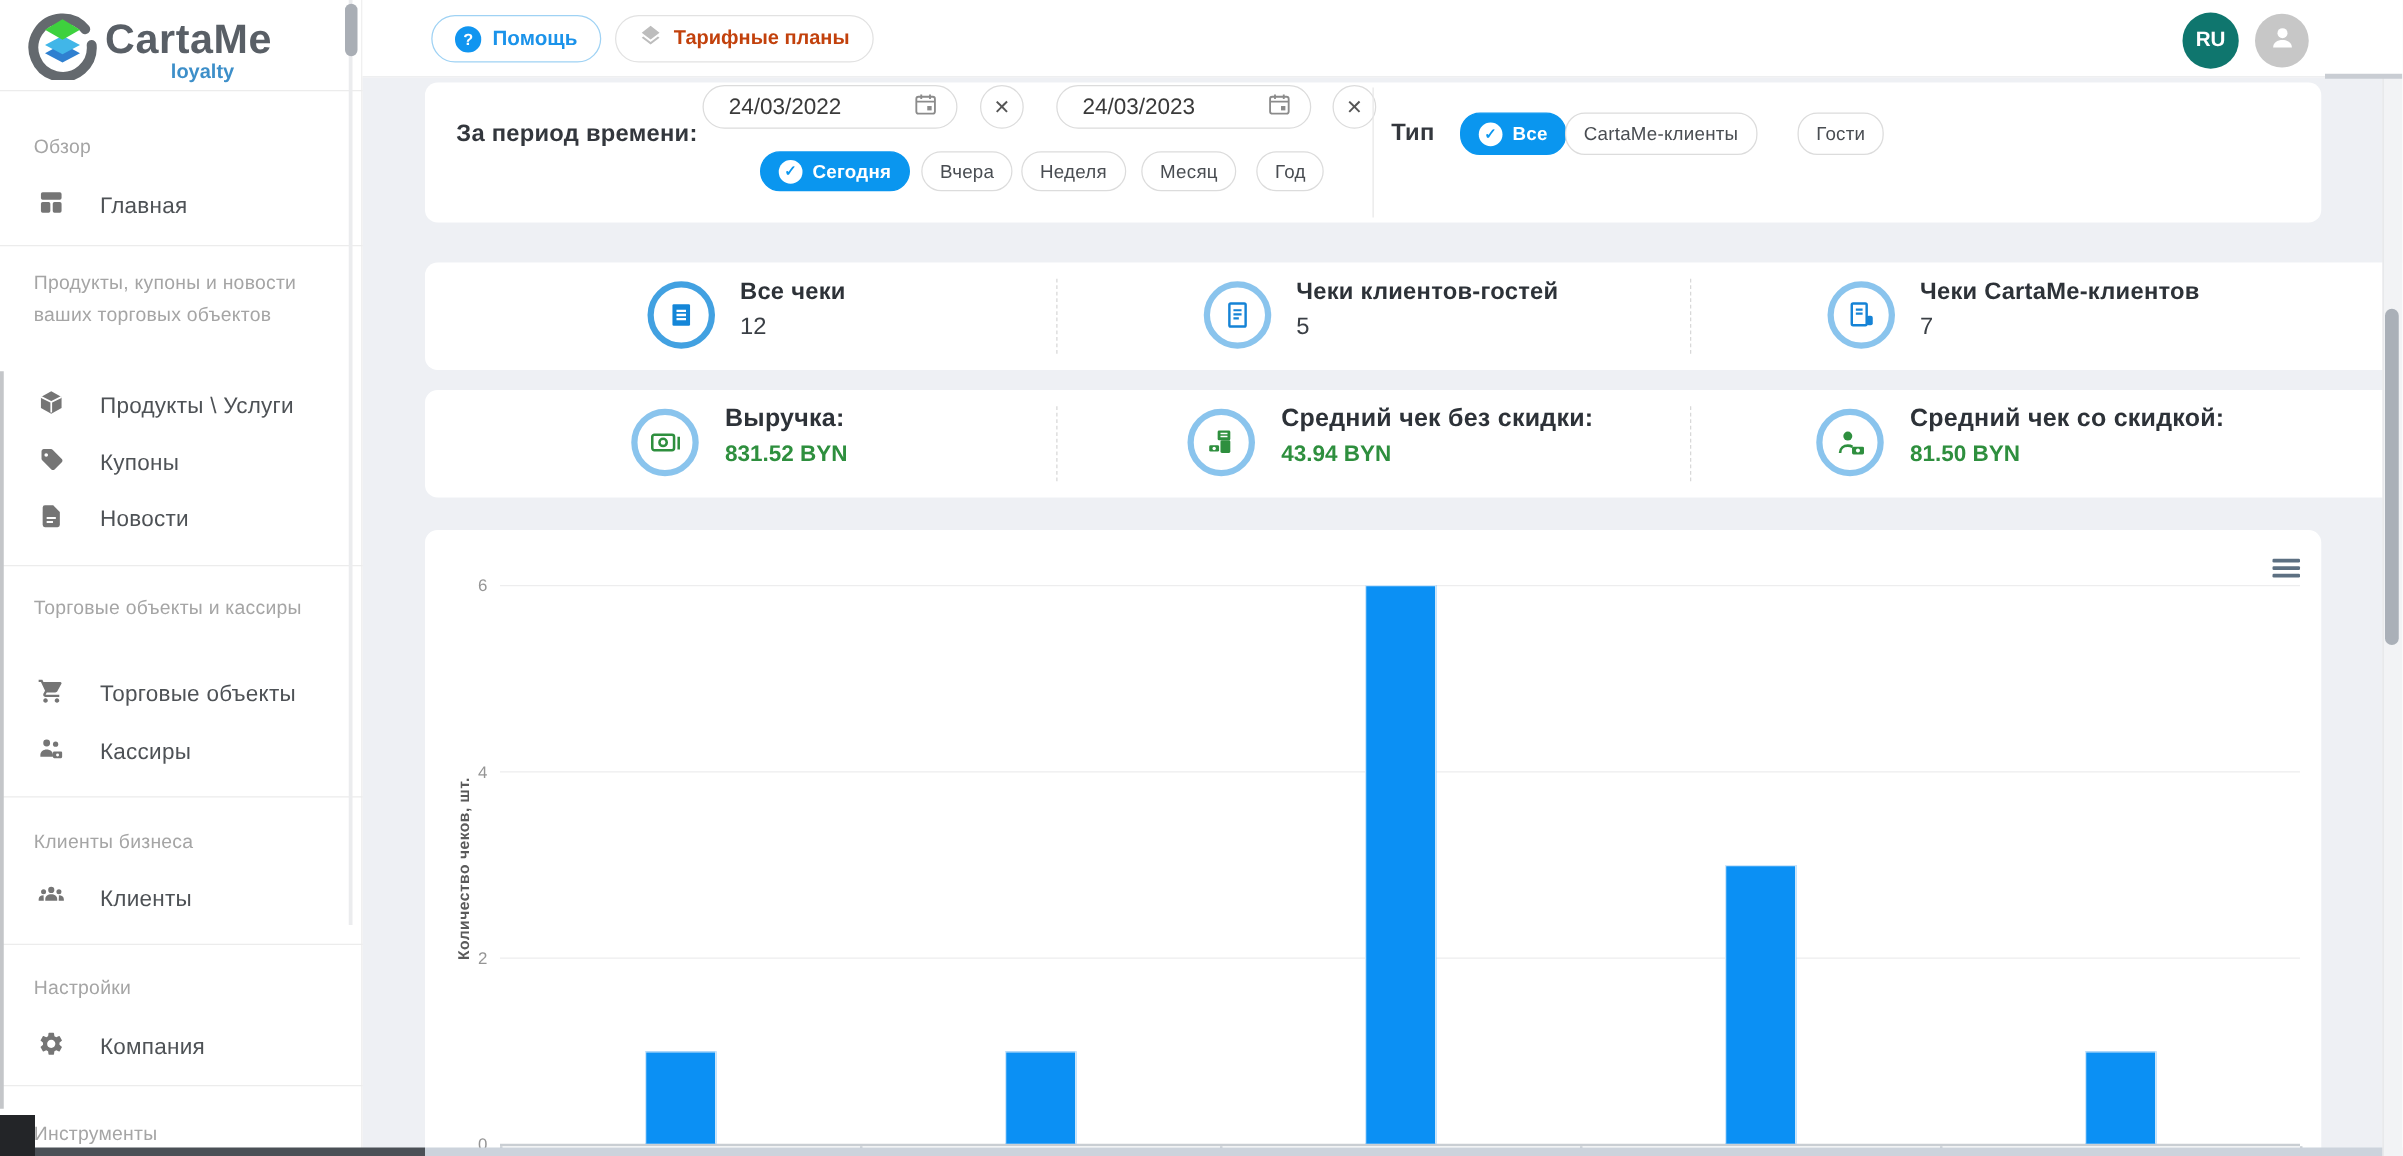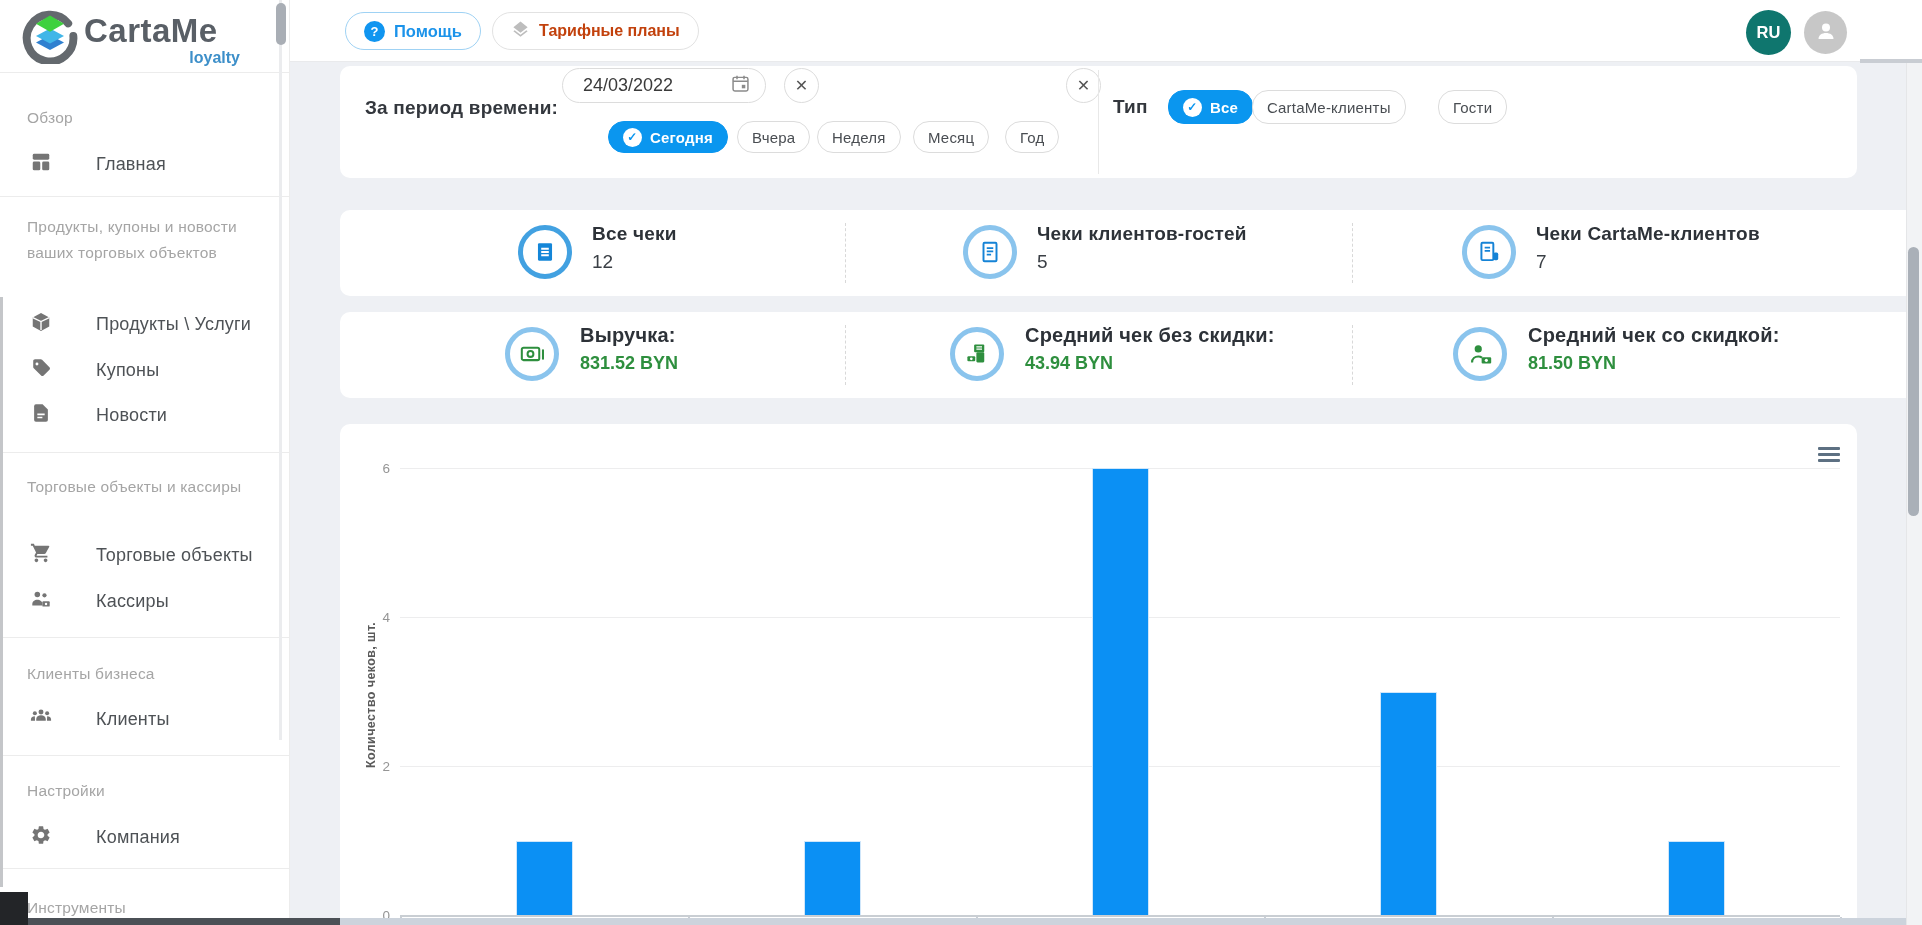--- a/index.html
+++ b/index.html
@@ -14,24 +14,24 @@
   .btn-help{left:55px;top:12px;border:1.5px solid #9fd2f4;color:#1b93ea;font-size:16.5px;font-weight:bold;}
   .q-ico{width:21px;height:21px;border-radius:50%;background:#1095f0;color:#fff;font-size:13px;font-weight:bold;display:flex;align-items:center;justify-content:center;}
   .btn-plans{left:202px;top:12px;border:1.5px solid #e2e2e2;color:#c2410c;font-size:16px;font-weight:bold;}
   .lang-badge{left:1456px;top:10px;width:45px;height:45px;border-radius:50%;background:#0f766e;color:#fff;font-size:16.5px;font-weight:bold;display:flex;align-items:center;justify-content:center;cursor:pointer;}
   .avatar{left:1514px;top:11px;width:43px;height:43px;border-radius:50%;background:#c7c7c7;display:flex;align-items:center;justify-content:center;cursor:pointer;}
 
   
   .sidebar{left:0;top:0;width:290px;height:925px;background:#fff;border-right:1px solid #ececec;z-index:15;}
   .logo{left:22px;top:8px;display:flex;align-items:flex-start;}
   .brand-name{position:absolute;left:84px;top:12px;font-size:33px;font-weight:bold;color:#595f66;letter-spacing:.5px;}
-  .brand-tag{position:absolute;left:84px;top:49px;width:156px;text-align:right;font-size:16px;font-weight:bold;color:#3d8fc9;}
+  .brand-tag{position:absolute;left:84px;top:49px;width:156px;text-align:center;font-size:16px;font-weight:bold;color:#3d8fc9;}
   .sb-div{left:0;width:290px;height:0;border-top:1px solid #ececec;}
   .sec{left:27px;width:238px;font-size:15.5px;line-height:25.5px;color:#a5a5a5;letter-spacing:.2px;}
-  .nav{left:30px;width:240px;height:28px;display:flex;align-items:center;gap:44px;cursor:pointer;}
+  .nav{left:30px;width:240px;height:28px;display:flex;align-items:center;gap:28px;cursor:pointer;}
   .nav svg{flex:0 0 auto;}
   .nav-label{font-size:18px;color:#4e5256;letter-spacing:.2px;white-space:nowrap;}
 
   
   .main-bg{left:290px;top:62px;width:1632px;height:863px;background:#eef0f4;z-index:1;}
   .card{background:#fff;border-radius:10px;z-index:10;}
 
   
   .filter-card{left:340px;top:66px;width:1517px;height:112px;}
   .flabel{font-size:19px;color:#33373d;font-weight:bold;letter-spacing:.2px;}
@@ -210,20 +210,30 @@
               <rect x="3.5" y="5" width="17" height="15.5" rx="2"></rect>
               <path d="M3.5 9.5h17M8 3v4M16 3v4"></path>
             </g>
             <rect x="13.5" y="13.5" width="4" height="4" fill="#8b8b8b"></rect>
           </svg></span>
     </div>
     <div class="abs clear-btn" style="left:444px;top:2px">
         <span>✕</span>
       </div>
 
+    <div class="abs date-inp" style="left:505px;top:2px">
+      <span>24/03/2023</span>
+      <span><svg width="21" height="21" viewBox="0 0 24 24">
+            <g fill="none" stroke="#8b8b8b" stroke-width="1.7">
+              <rect x="3.5" y="5" width="17" height="15.5" rx="2"></rect>
+              <path d="M3.5 9.5h17M8 3v4M16 3v4"></path>
+            </g>
+            <rect x="13.5" y="13.5" width="4" height="4" fill="#8b8b8b"></rect>
+          </svg></span>
+    </div>
     <div class="abs clear-btn" style="left:726px;top:2px">
         <span>✕</span>
       </div>
 
     <div class="abs qpill sel" style="left:268px;top:55px">
       <span class="chk">✓</span>
       <span>Сегодня</span>
     </div>
     <div class="abs qpill" style="left:397px;top:55px">Вчера</div>
     <div class="abs qpill" style="left:477px;top:55px">Неделя</div>

